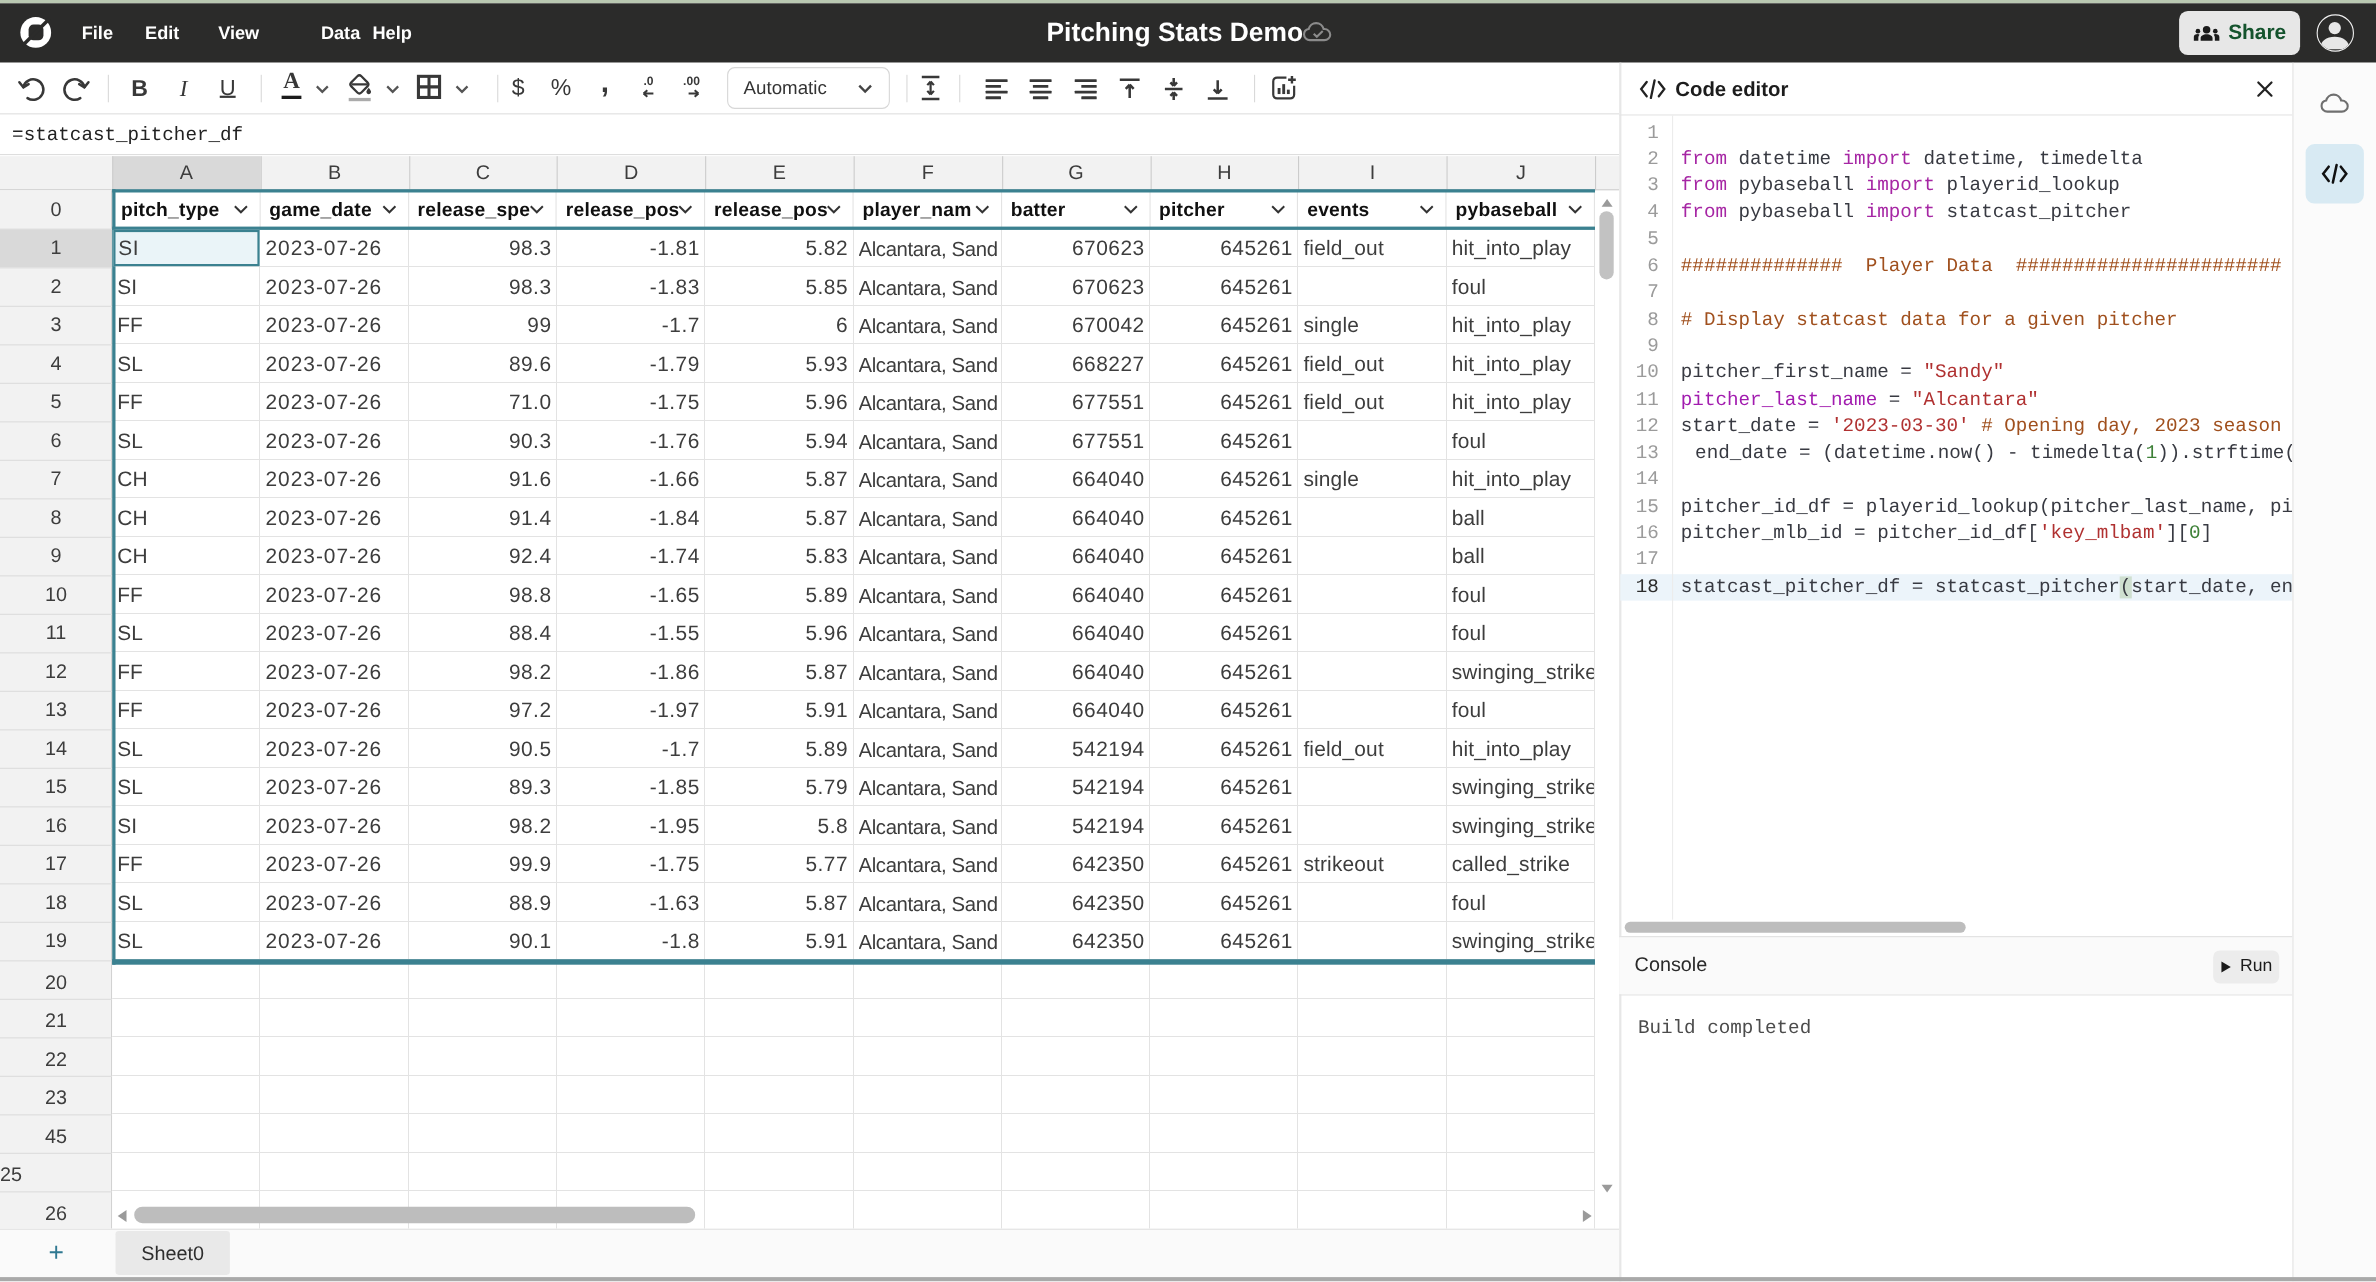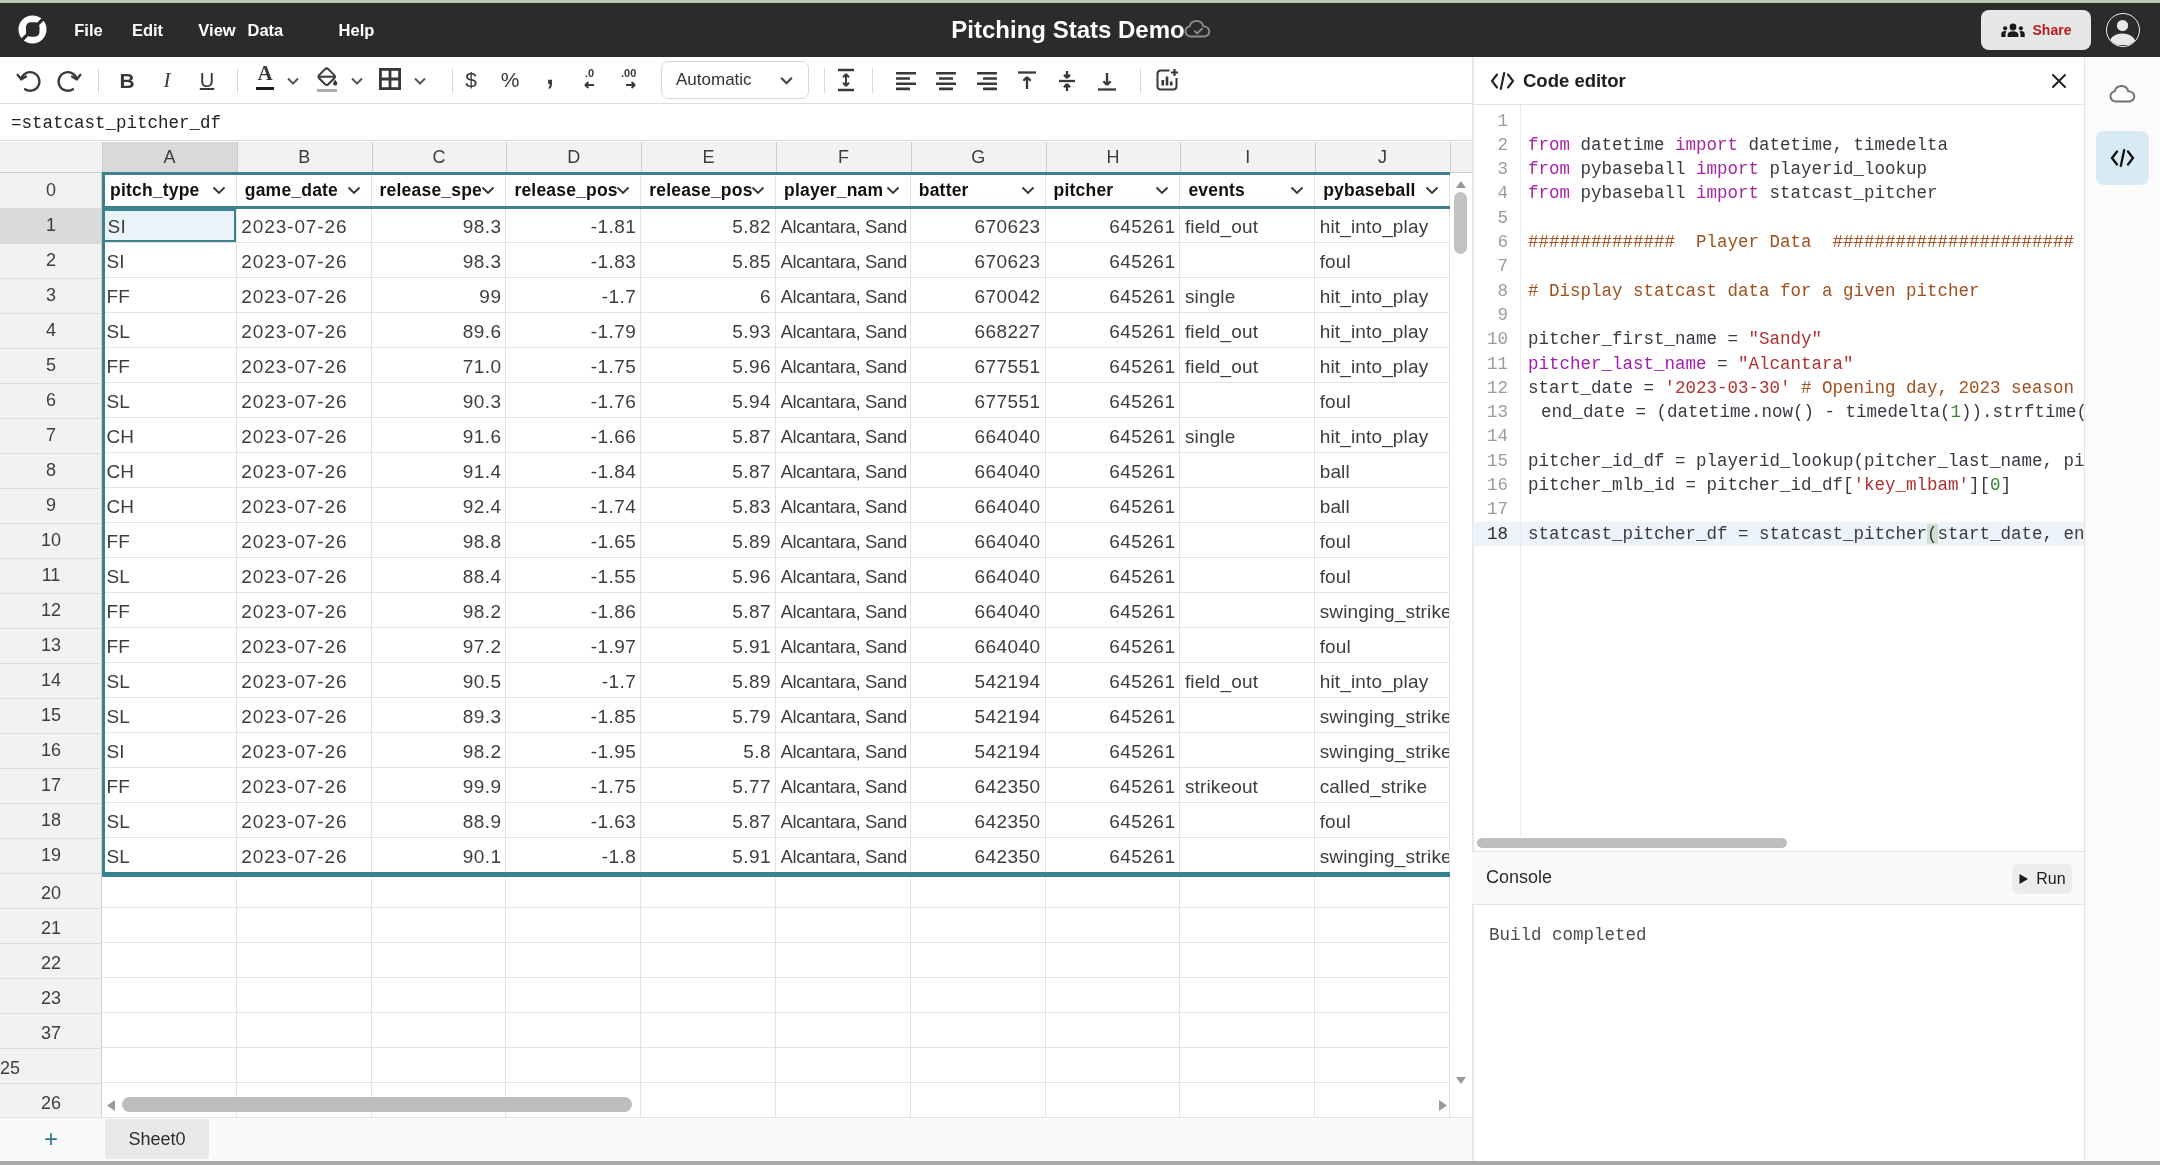--- a/index.html
+++ b/index.html
@@ -15,39 +15,39 @@
 <div class="abs" style="left:18px;top:15px;width:29px;height:29px;">
 <svg width="29" height="29" viewBox="0 0 29 29">
 <circle cx="14.5" cy="14.5" r="14" fill="#fff"></circle>
 <rect x="8" y="7.3" width="13.5" height="14.4" rx="4.6" fill="#2b2b2a"></rect>
 <rect x="-3" y="12.9" width="35" height="3.2" fill="#2b2b2a" transform="rotate(-45 14.5 14.5)"></rect>
 </svg>
   </div>
 <div class="abs" style="left:48.5px;top:3px;width:80px;height:54px;line-height:54px;text-align:center;color:#fff;font-size:16.5px;font-weight:700;">File</div>
 <div class="abs" style="left:107.5px;top:3px;width:80px;height:54px;line-height:54px;text-align:center;color:#fff;font-size:16.5px;font-weight:700;">Edit</div>
 <div class="abs" style="left:177px;top:3px;width:80px;height:54px;line-height:54px;text-align:center;color:#fff;font-size:16.5px;font-weight:700;">View</div>
-<div class="abs" style="left:247.5px;top:3px;width:80px;height:54px;line-height:54px;text-align:left;color:#fff;font-size:16.5px;font-weight:700;">Data</div>
+<div class="abs" style="left:247.5px;top:3px;width:80px;height:54px;line-height:54px;text-align:right;color:#fff;font-size:16.5px;font-weight:700;">Data</div>
 <div class="abs" style="left:316.5px;top:3px;width:80px;height:54px;line-height:54px;text-align:center;color:#fff;font-size:16.5px;font-weight:700;">Help</div>
 <div class="abs" style="left:868px;top:3px;width:400px;height:66px;line-height:54px;text-align:center;color:#fff;font-size:24px;font-weight:700;">Pitching Stats Demo</div>
 <div class="abs" style="left:1183px;top:19px;">
 <svg width="28" height="20" viewBox="0 0 28 20" fill="none" stroke="#8b8b8b" stroke-width="1.9">
 <path d="M7 17.5 H6.3 C3.4 17.5 1 15.2 1 12.4 C1 9.9 2.8 7.8 5.2 7.4 C5.9 4.3 8.7 2 12 2 C15.3 2 18.1 4.3 18.8 7.4 L19.5 7.4 C22.4 7.4 24.8 9.7 24.8 12.5 C24.8 15.3 22.4 17.5 19.5 17.5 Z" transform="translate(1.5,0)"></path>
 <path d="M9.8 11.7 L12.6 14.5 L18 9.2" transform="translate(1.5,0)"></path>
 </svg>
   </div>
 <div class="abs" style="left:1981px;top:10px;width:110px;height:40px;background:#e7e7e7;border-radius:8px;display:flex;align-items:center;justify-content:center;gap:8px;">
 <svg width="24" height="16" viewBox="0 0 24 16" fill="#1b1b1b">
 <circle cx="12" cy="5" r="3.4"></circle>
       <path d="M12 9.2 c-3.2 0 -5.4 1.6 -5.4 3.4 V15 h10.8 v-2.4 c0 -1.8 -2.2 -3.4 -5.4 -3.4 Z"></path>
 <circle cx="4.1" cy="6.3" r="2.1"></circle>
       <path d="M4.1 9 c-2.2 0 -3.8 1.2 -3.8 2.6 V15 h4.2 v-2.9 c0-.9.4-1.7 1.1-2.4 -.5-.4-1-.7-1.5-.7Z"></path>
 <circle cx="19.9" cy="6.3" r="2.1"></circle>
       <path d="M19.9 9 c2.2 0 3.8 1.2 3.8 2.6 V15 h-4.2 v-2.9 c0-.9-.4-1.7-1.1-2.4 .5-.4 1-.7 1.5-.7Z"></path>
 </svg>
-<span style="font-size:14px;font-weight:700;color:#b91c1c;">Share</span>
+<span style="font-size:19px;font-weight:700;color:#14532d;">Share</span>
   </div>
 <div class="abs" style="left:2106px;top:13px;width:34px;height:34px;border-radius:50%;border:1.8px solid #f0f0f0;overflow:hidden;">
 <svg width="31" height="31" viewBox="0 0 31 31" fill="#e7e7e7">
 <circle cx="15.5" cy="11.5" r="5.6"></circle>
 <path d="M2 31 C2 23.5 8 19.5 15.5 19.5 C23 19.5 29 23.5 29 31 Z"></path>
 </svg>
   </div>
 <div class="abs" style="left:0;top:57px;width:1472px;height:47px;background:#fff;border-bottom:1px solid #dedede;"></div>
 <div class="abs" style="left:15.0px;top:66px;width:28px;height:28px;">
     <svg width="28" height="28" viewBox="0 0 28 28" fill="none" stroke="#383838" stroke-width="2.3" stroke-linecap="round" stroke-linejoin="round">
@@ -248,21 +248,21 @@
 <div class="abs" style="left:0;top:838px;width:102px;height:35px;line-height:35px;text-align:center;font-size:18px;color:#3d3d3d;">19</div>
 <div class="abs" style="left:0;top:838px;width:102px;height:1px;background:#dddddd;"></div>
 <div class="abs" style="left:0;top:876px;width:102px;height:35px;line-height:35px;text-align:center;font-size:18px;color:#3d3d3d;">20</div>
 <div class="abs" style="left:0;top:873px;width:102px;height:1px;background:#dddddd;"></div>
 <div class="abs" style="left:0;top:911px;width:102px;height:35px;line-height:35px;text-align:center;font-size:18px;color:#3d3d3d;">21</div>
 <div class="abs" style="left:0;top:908px;width:102px;height:1px;background:#dddddd;"></div>
 <div class="abs" style="left:0;top:946px;width:102px;height:35px;line-height:35px;text-align:center;font-size:18px;color:#3d3d3d;">22</div>
 <div class="abs" style="left:0;top:943px;width:102px;height:1px;background:#dddddd;"></div>
 <div class="abs" style="left:0;top:981px;width:102px;height:35px;line-height:35px;text-align:center;font-size:18px;color:#3d3d3d;">23</div>
 <div class="abs" style="left:0;top:978px;width:102px;height:1px;background:#dddddd;"></div>
-<div class="abs" style="left:0;top:1016px;width:102px;height:35px;line-height:35px;text-align:center;font-size:18px;color:#3d3d3d;">37</div>
+<div class="abs" style="left:0;top:1016px;width:102px;height:35px;line-height:35px;text-align:center;font-size:18px;color:#3d3d3d;">45</div>
 <div class="abs" style="left:0;top:1013px;width:102px;height:1px;background:#dddddd;"></div>
 <div class="abs" style="left:0;top:1051px;width:102px;height:35px;line-height:35px;text-align:left;font-size:18px;color:#3d3d3d;">25</div>
 <div class="abs" style="left:0;top:1048px;width:102px;height:1px;background:#dddddd;"></div>
 <div class="abs" style="left:0;top:1086px;width:102px;height:34px;line-height:35px;text-align:center;font-size:18px;color:#3d3d3d;">26</div>
 <div class="abs" style="left:0;top:1083px;width:102px;height:1px;background:#dddddd;"></div>
 <div class="abs" style="left:102px;top:173px;width:1348px;height:944px;background:#fff;
 background-image:repeating-linear-gradient(to right, transparent 0, transparent 133.8px, #e3e3e3 133.8px, #e3e3e3 134.8px),repeating-linear-gradient(to bottom, transparent 0, transparent 34px, #e3e3e3 34px, #e3e3e3 35px);"></div>
 <div class="abs" style="left:106.5px;top:209px;height:35px;line-height:35px;font-size:19px;letter-spacing:0.15px;color:#3d3d3d;white-space:nowrap;overflow:hidden;width:129.8px;">SI</div>
 <div class="abs" style="left:241.3px;top:209px;height:35px;line-height:35px;font-size:19px;letter-spacing:0.9px;color:#3d3d3d;white-space:nowrap;overflow:hidden;width:129.8px;">2023-07-26</div>
 <div class="abs" style="right:1658.6px;text-align:right;top:209px;height:35px;line-height:35px;font-size:19px;letter-spacing:0.45px;color:#3d3d3d;">98.3</div>

